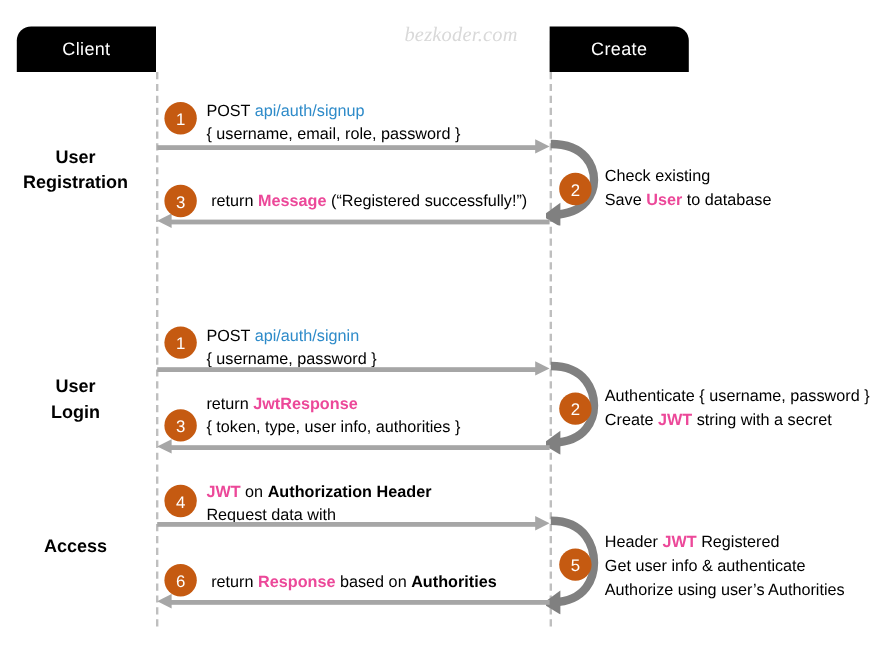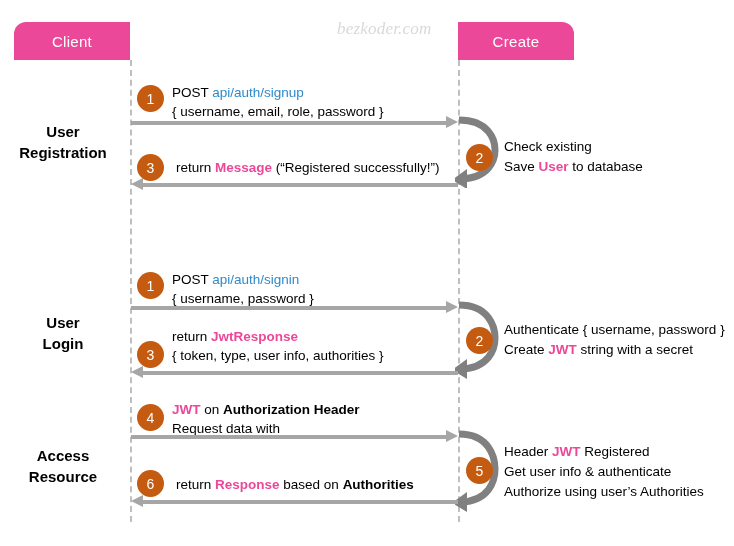--- a/index.html
+++ b/index.html
@@ -27,21 +27,21 @@
     color: #d9d9d9;
     letter-spacing: 0.2px;
     white-space: nowrap;
     user-select: none;
   }
 
   
   .actor-box {
     position: absolute;
     height: 38px;
-    background: #ec4899;
+    background: #000000;
     color: #ffffff;
     font-size: 15px;
     display: flex;
     align-items: center;
     justify-content: center;
     letter-spacing: 0.3px;
   }
   .actor-client {
     left: 14px;
     top: 22px;
@@ -167,21 +167,20 @@
   <div class="section-label" style="top:122px">
     <div>User</div>
     <div>Registration</div>
   </div>
   <div class="section-label" style="top:313px">
     <div>User</div>
     <div>Login</div>
   </div>
   <div class="section-label" style="top:446px">
     <div>Access</div>
-    <div>Resource</div>
   </div>
 
   <div class="step-badge" style="left:137px; top:85px">1</div>
   <div class="msg-text" style="left:172px; top:83px">
     <div><span>POST </span><span class="tk-url">api/auth/signup</span></div>
     <div>{ username, email, role, password }</div>
   </div>
 
   <div class="msg-arrow to-right" style="left:131px; top:119px; width:327px">
     <div class="shaft"></div>

